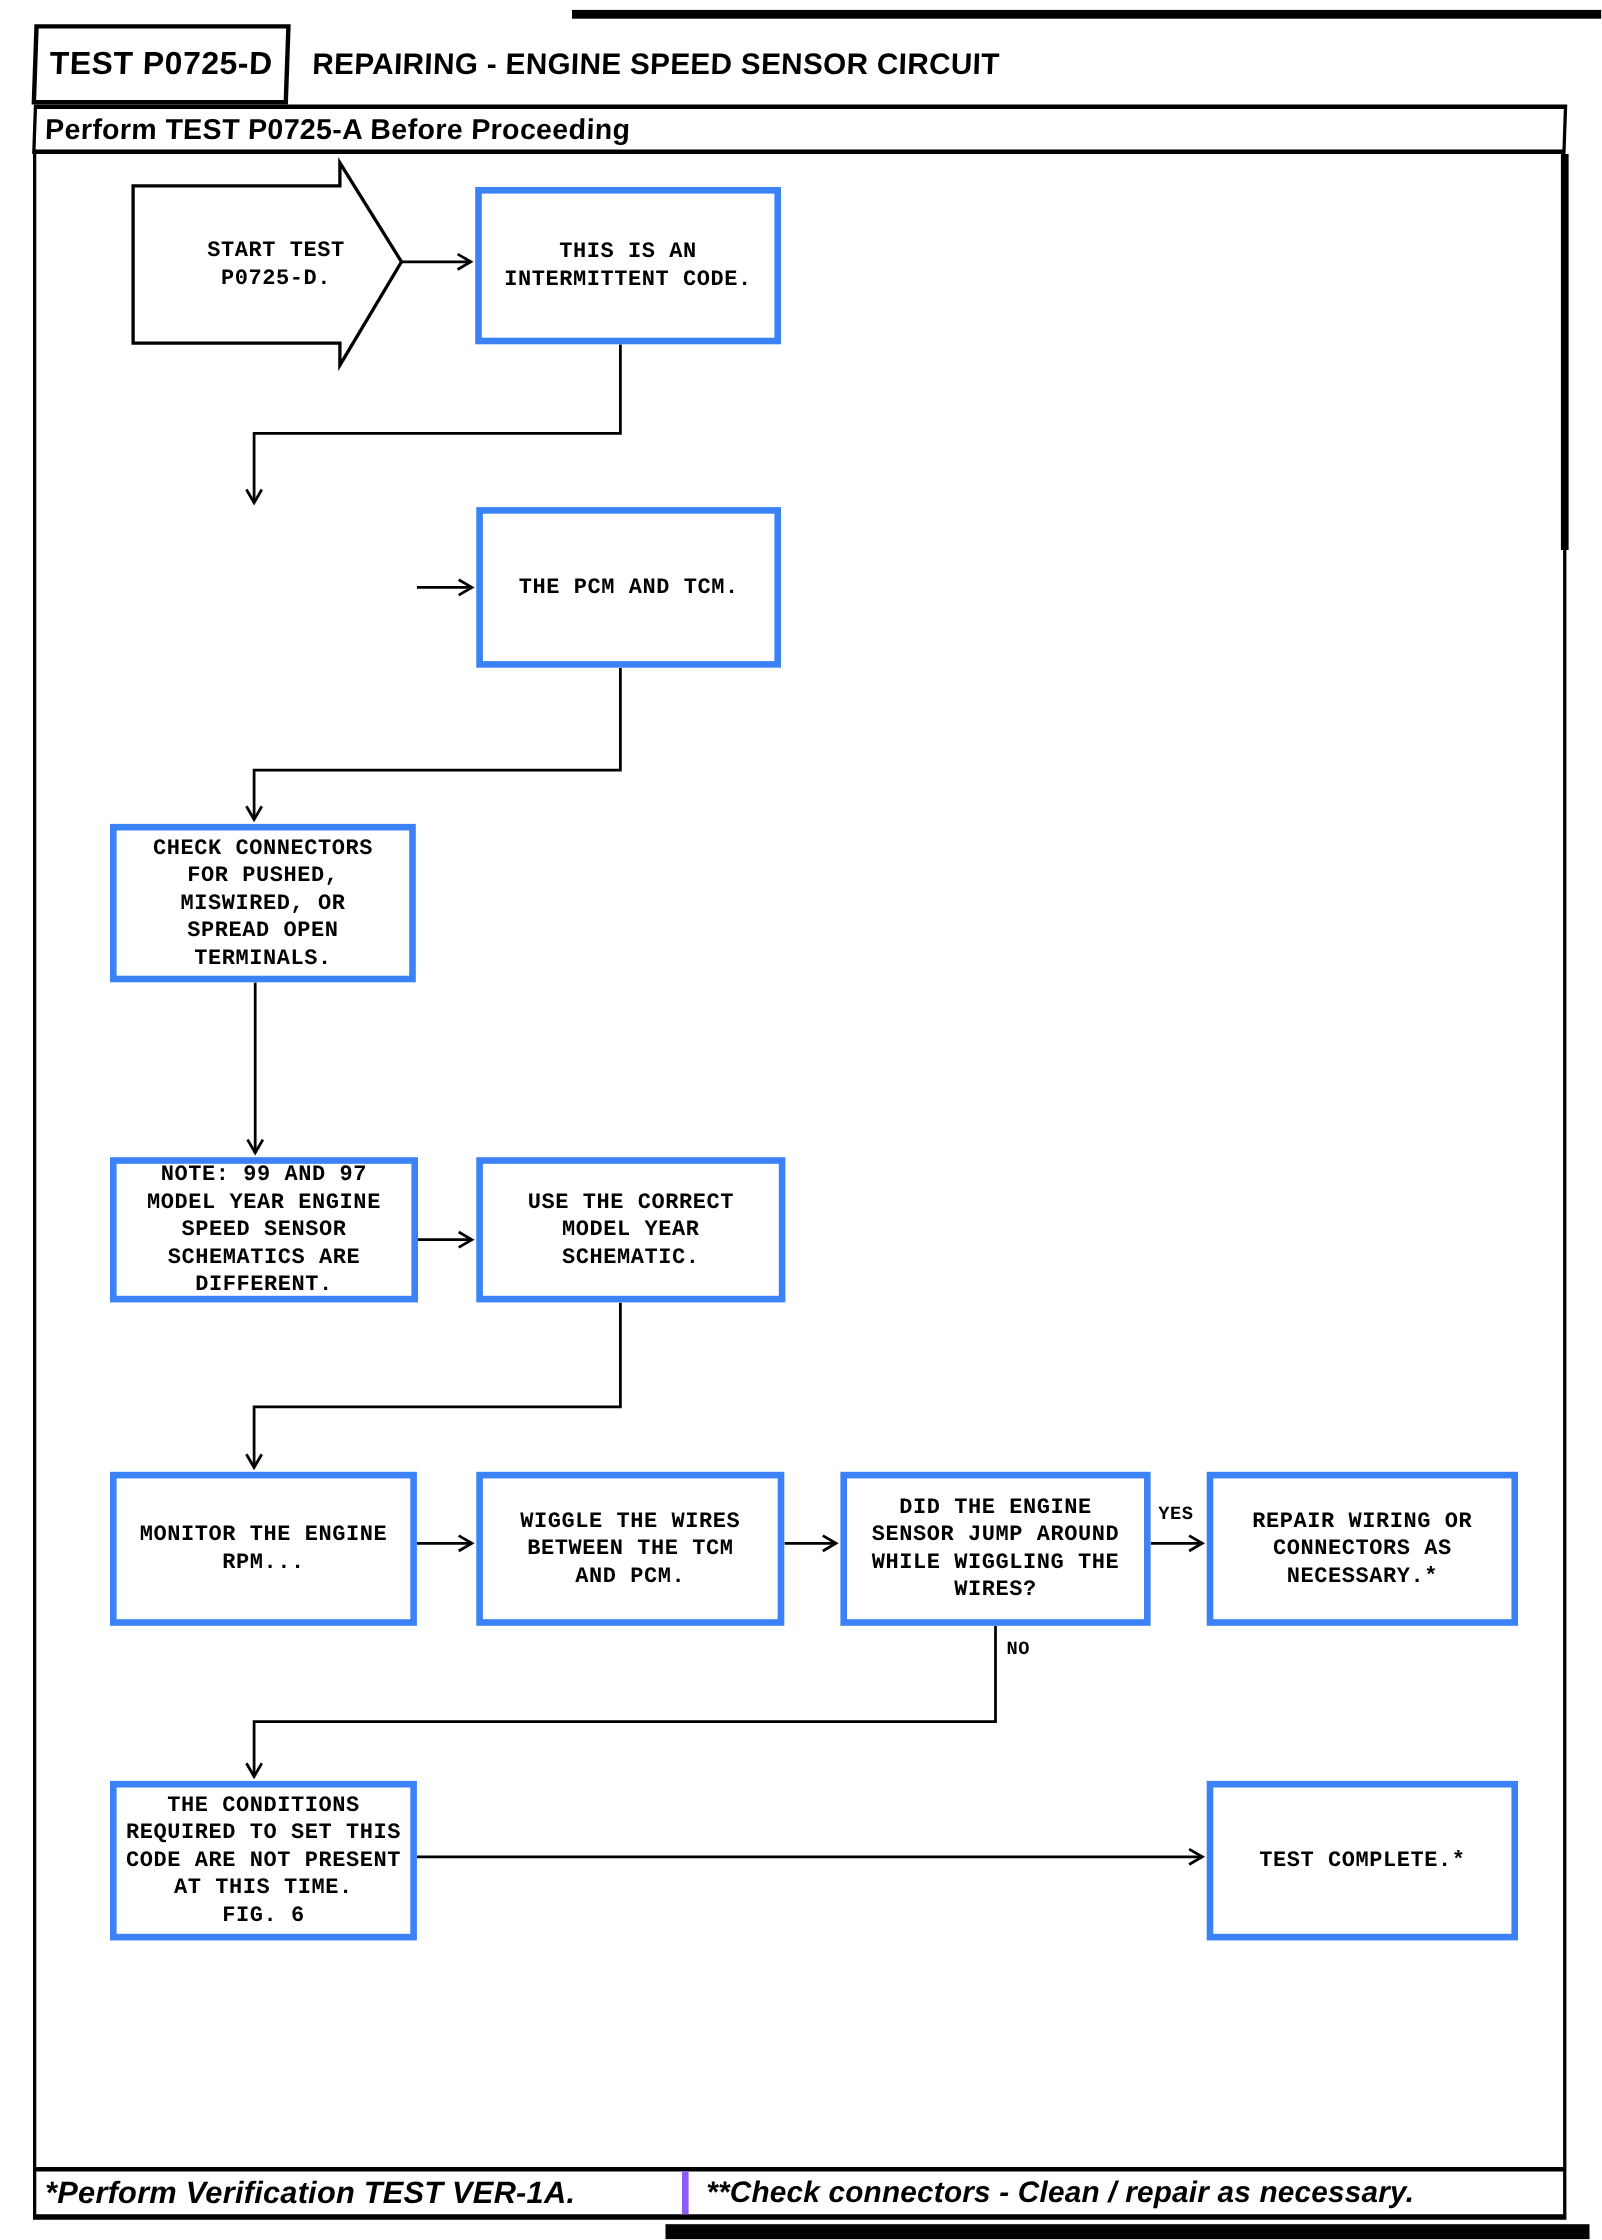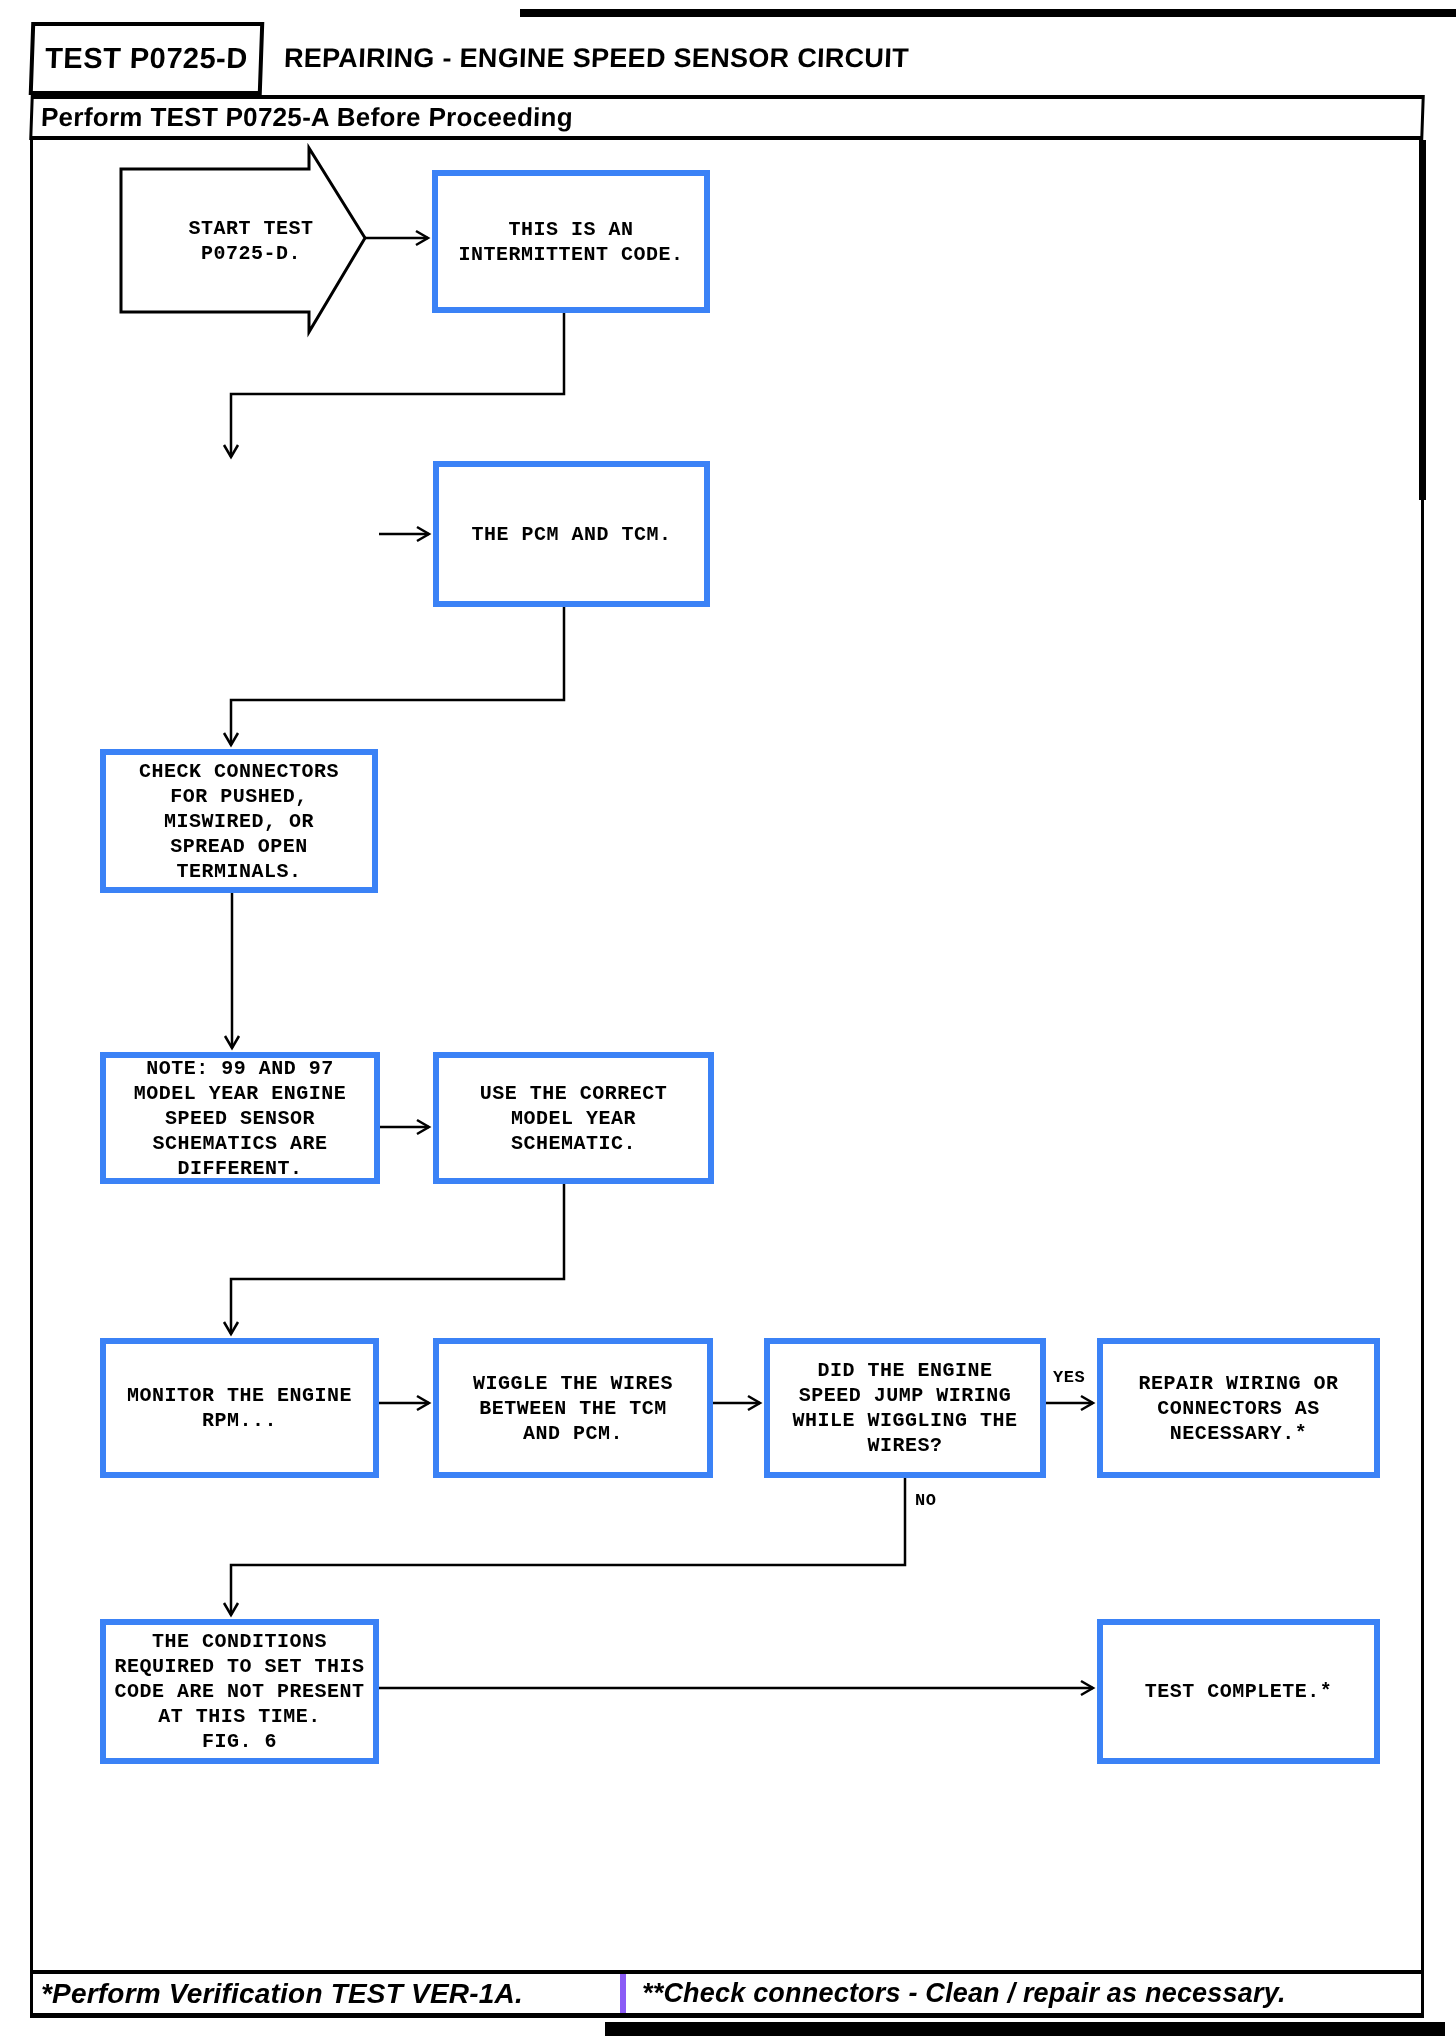--- a/index.html
+++ b/index.html
@@ -145,21 +145,21 @@
 SCHEMATIC.</div>
 
   <div class="node" style="left:100px;top:1338px;width:279px;height:140px;">MONITOR THE ENGINE
 RPM...</div>
 
   <div class="node" style="left:433px;top:1338px;width:280px;height:140px;">WIGGLE THE WIRES
 BETWEEN THE TCM
 AND PCM.</div>
 
   <div class="node" style="left:764px;top:1338px;width:282px;height:140px;">DID THE ENGINE
-SPEED JUMP WIRING
+SENSOR JUMP AROUND
 WHILE WIGGLING THE
 WIRES?</div>
 
   <div class="node" style="left:1097px;top:1338px;width:283px;height:140px;">REPAIR WIRING OR
 CONNECTORS AS
 NECESSARY.*</div>
 
   <div class="node" style="left:100px;top:1619px;width:279px;height:145px;">THE CONDITIONS
 REQUIRED TO SET THIS
 CODE ARE NOT PRESENT

